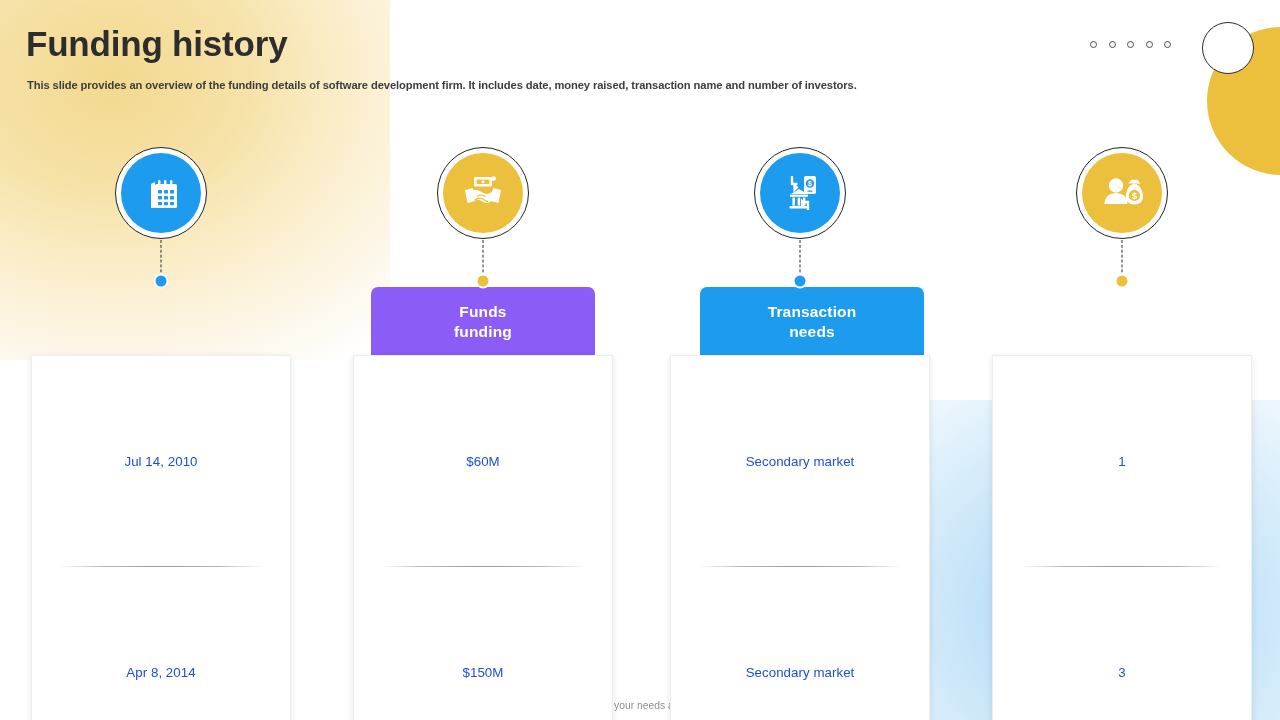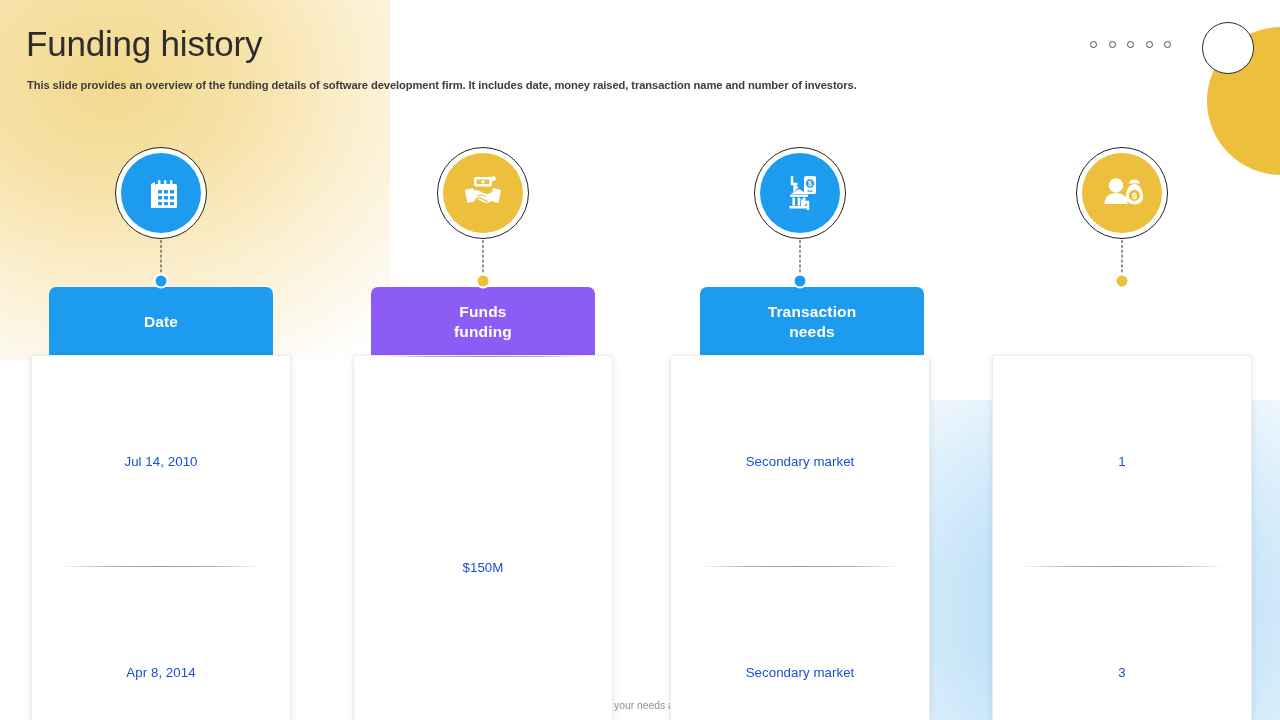--- a/index.html
+++ b/index.html
@@ -53,21 +53,21 @@
     display:flex; gap:11.5px; align-items:center;
   }
   .deco-dot {
     width:7px; height:7px; border-radius:50%;
     border:1px solid #4a4a4a; background:transparent;
   }
 
   
   .slide-title {
     position:absolute; left:26px; top:24px;
-    font-size:35px; font-weight:400; color:#2d2d2d;
+    font-size:35px; font-weight:700; color:#2d2d2d;
     letter-spacing:-0.2px; line-height:1.15;
   }
   .slide-subtitle {
     position:absolute; left:27px; top:79px;
     font-size:11.2px; font-weight:700; color:#3d3d3d;
     letter-spacing:-0.1px;
   }
 
   
   .columns {
@@ -199,23 +199,20 @@
         <rect x="31" y="25" width="4" height="3.6" rx="0.6"></rect>
         <rect x="19" y="31" width="4" height="3.2" rx="0.6"></rect>
         <rect x="25" y="31" width="4" height="3.2" rx="0.6"></rect>
         <rect x="31" y="31" width="4" height="3.2" rx="0.6"></rect>
       </g>
     </svg>
           </div>
         </div>
         <div class="connector"></div>
         <div class="connector-node" style="background: rgb(29, 155, 239);"></div>
-        <div class="card-header" style="background: rgb(29, 155, 239);">
-          <span><span>Date</span></span>
-        </div>
         <div class="card-body">
           <div class="card-cell">Jul 14, 2010</div>
           <div class="card-divider"></div>
           <div class="card-cell">Apr 8, 2014</div>
         </div>
       </div>
       <div class="column" style="left: 322px;">
         <div class="icon-medallion">
           <div class="icon-disc" style="background: rgb(236, 191, 60);">
     <svg width="46" height="46" viewBox="0 0 46 46" fill="none">
@@ -232,20 +229,21 @@
       <path d="M17.5 26.2 C20 24.4 22.8 24.8 25.2 26.2" stroke="#ecbf3c" stroke-width="1.1" fill="none" stroke-linecap="round"></path>
     </svg>
           </div>
         </div>
         <div class="connector"></div>
         <div class="connector-node" style="background: rgb(236, 191, 60);"></div>
         <div class="card-header" style="background: #8b5cf6;">
           <span><span>Funds</span><br><span>funding</span></span>
         </div>
         <div class="card-body">
+          <div class="card-cell">$60M</div>
           <div class="card-divider"></div>
           <div class="card-cell">$150M</div>
         </div>
       </div>
       <div class="column" style="left: 639px;">
         <div class="icon-medallion">
           <div class="icon-disc" style="background: rgb(29, 155, 239);">
     <svg width="46" height="46" viewBox="0 0 46 46" fill="none">
       <path d="M15 6 L15 14 L20.5 14" stroke="#ffffff" stroke-width="2.4" fill="none"></path>
       <path d="M21.5 17.6 L16.4 12.6 L16.4 22.6 Z" fill="#ffffff"></path>

